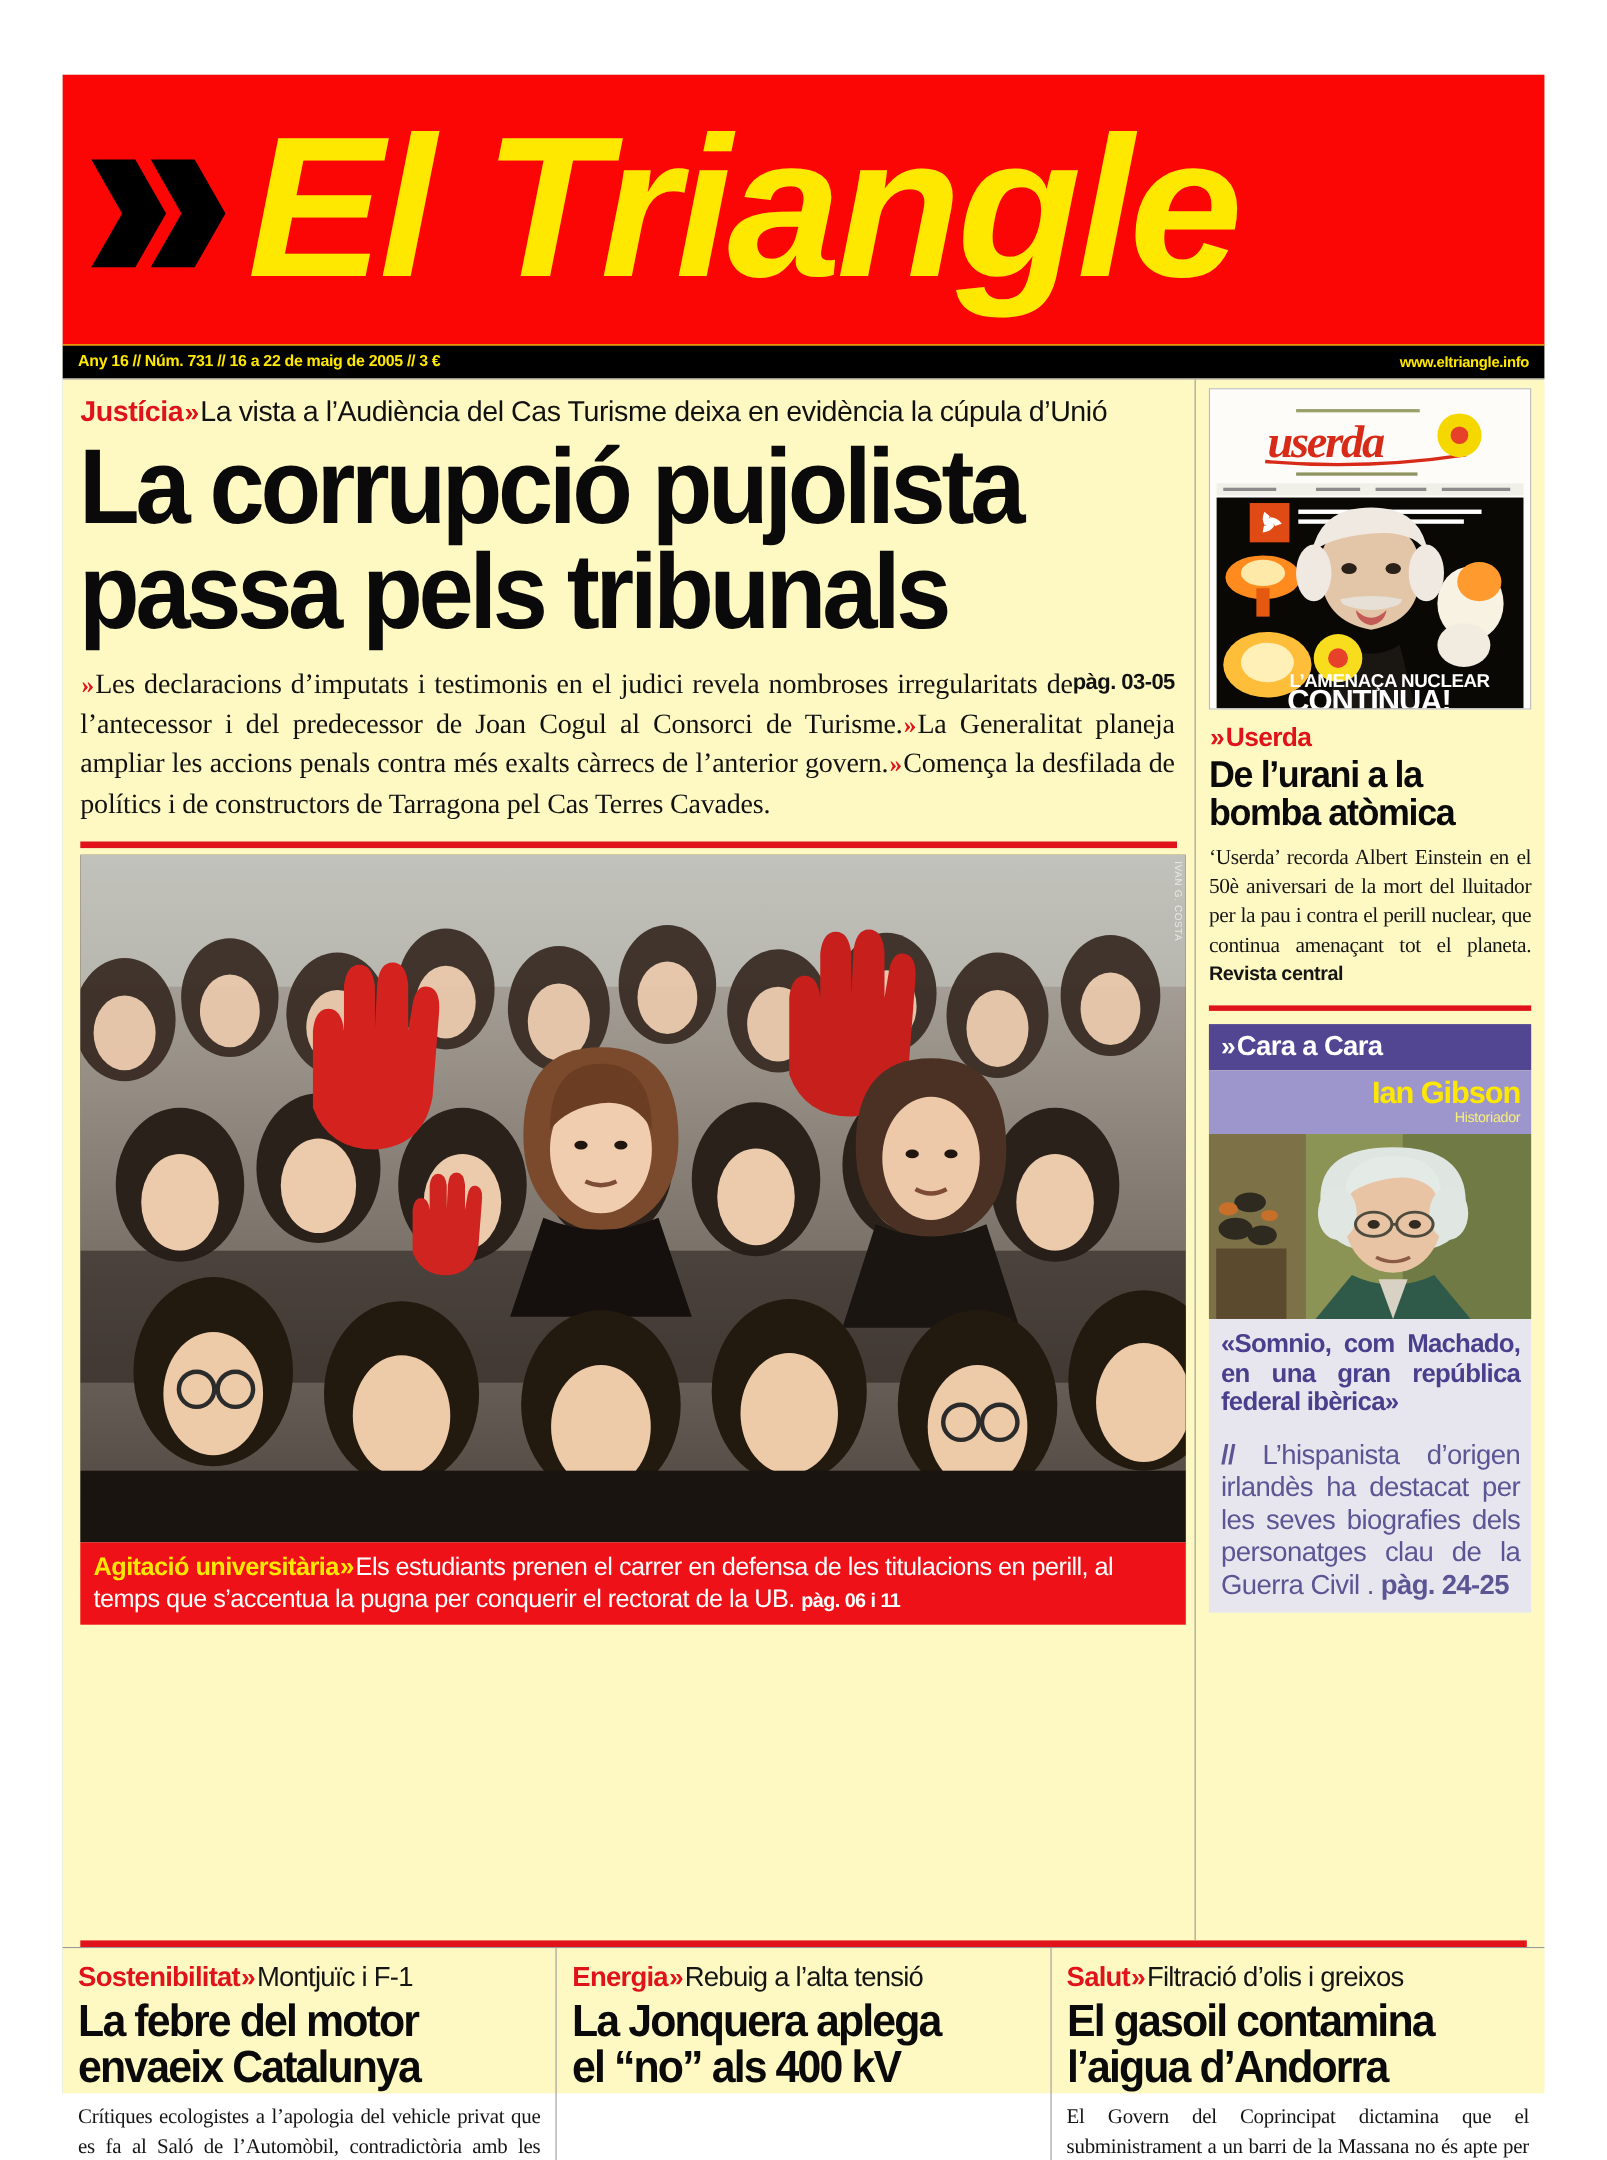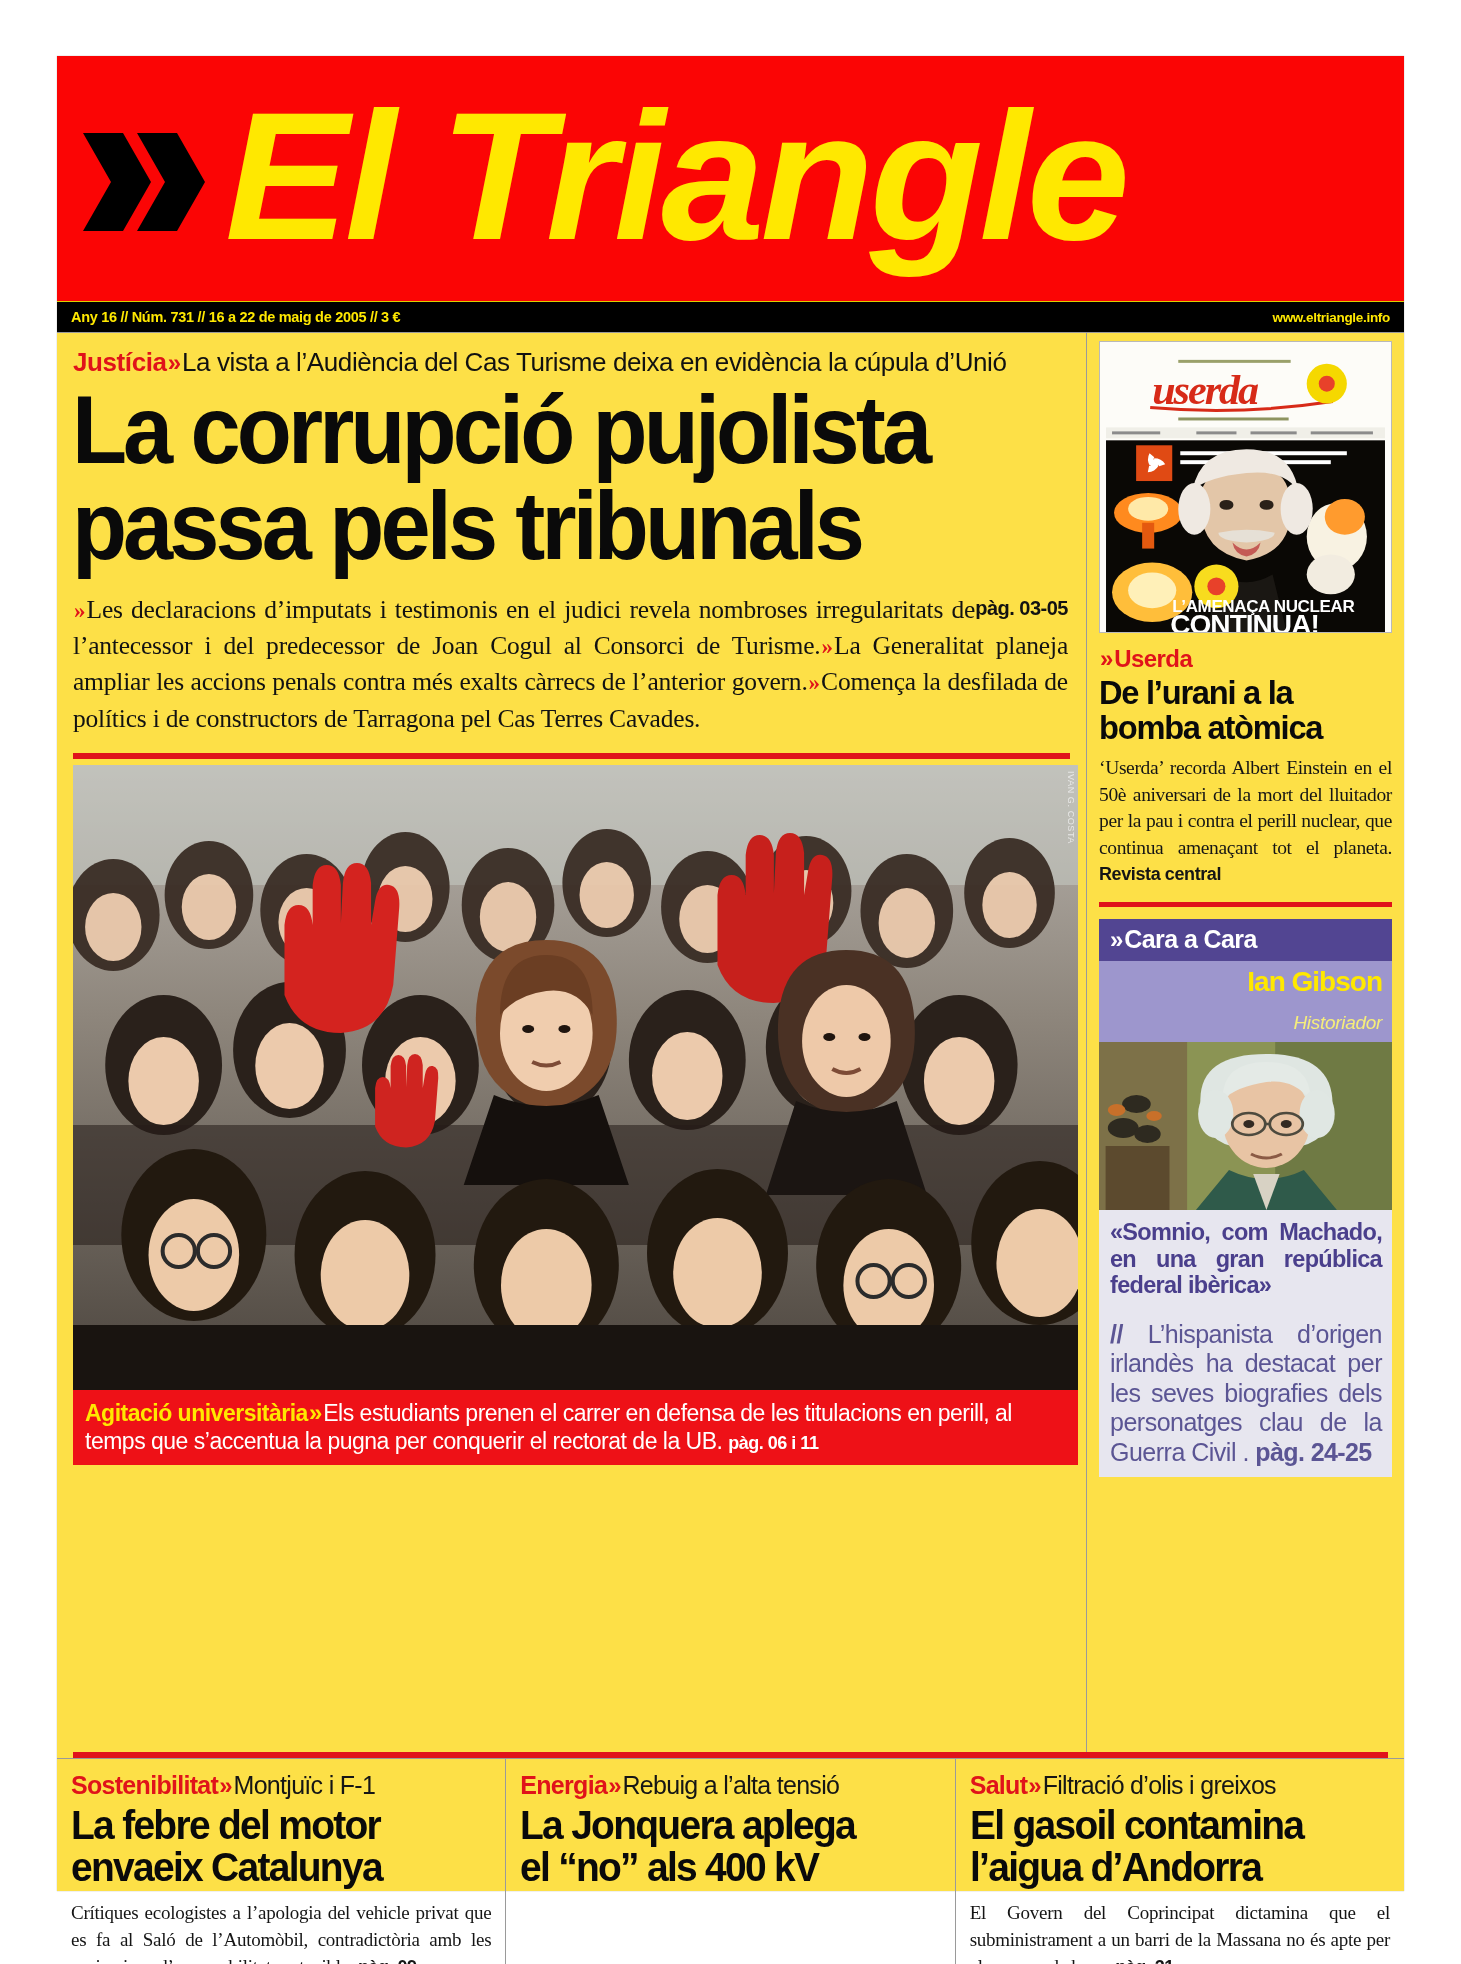--- a/index.html
+++ b/index.html
@@ -11,24 +11,24 @@
     width: 1461px;
     height: 1964px;
     font-family: "Liberation Sans", sans-serif;
     position: relative;
     overflow: hidden;
   }
 
   .page {
     position: absolute;
     left: 57px;
-    top: 56px;
+    top: 68px;
     width: 1347px;
     height: 1835px;
-    background: #fde047;
+    background: #fef9c3;
     box-sizing: border-box;
     box-shadow: 0 0 1px rgba(0,0,0,0.35);
   }
 
   
   .masthead {
     position: relative;
     height: 245px;
     background: #fb0505;
     border-bottom: 1px solid #d9cf00;
@@ -265,24 +265,23 @@
   }
   .cara-name {
     color: #ffe800;
     font-weight: bold;
     font-size: 28px;
     letter-spacing: -1px;
     line-height: 1.05;
   }
   .cara-role {
     color: #f6ee7a;
-    font-size: 19px;
+    font-size: 13px;
     letter-spacing: -0.3px;
-    margin-top: 16px;
-    font-style: italic;
+    margin-top: 0;
   }
   .cara-photo {
     width: 100%;
     height: 168px;
     overflow: hidden;
     background: #8f9a5b;
   }
   .cara-photo svg { display: block; width: 100%; height: 100%; }
   .cara-body {
     background: #e7e6ef;

